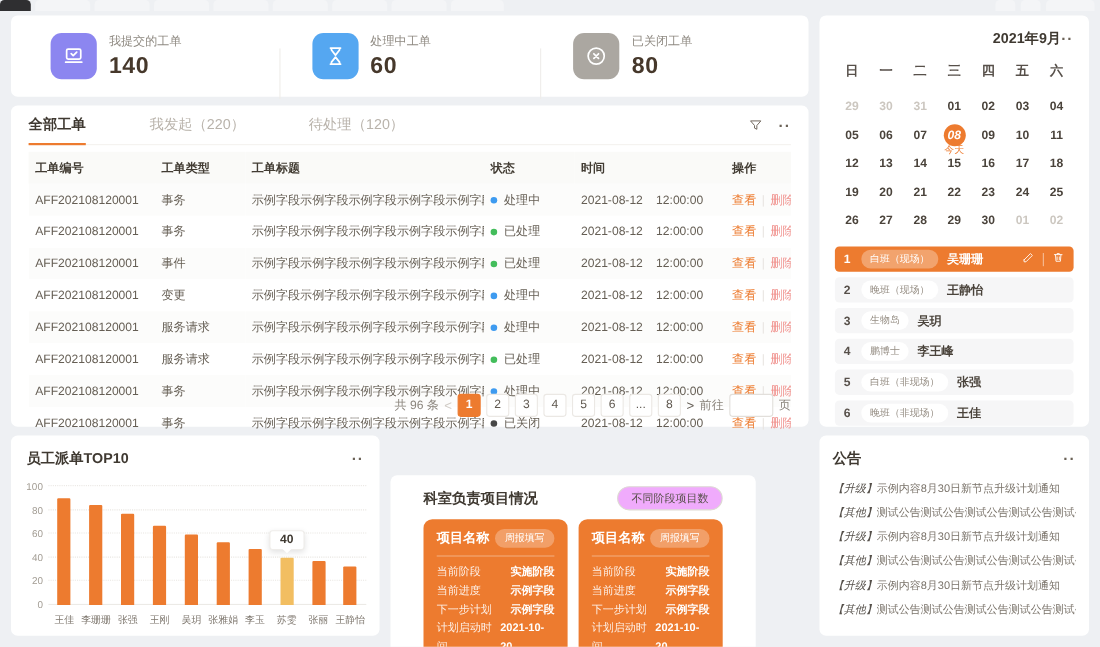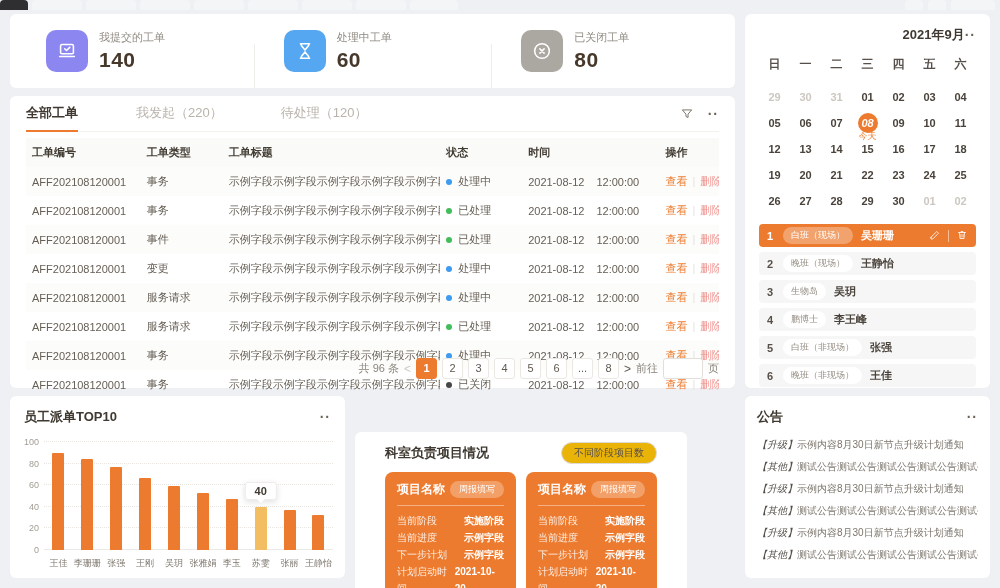--- a/index.html
+++ b/index.html
@@ -88,21 +88,21 @@
   .bar-slot { position:relative; width:10%; display:flex; justify-content:center; align-items:flex-end; height:100%; }
   .bar { width:12px; background:#ED7B2F; border-radius:1px 1px 0 0; }
   .bar.hl { background:#F2BE61; }
   .xlabels { position:absolute; left:34px; right:12px; bottom:8px; display:flex; justify-content:space-around; }
   .xlabel { width:10%; text-align:center; font-size:9px; color:#7d766d; white-space:nowrap; }
   .bar-tip { position:absolute; left:50%; transform:translateX(-50%); background:#fff; border:1px solid #efedea; box-shadow:0 2px 6px rgba(0,0,0,.12); border-radius:3px; padding:2px 9px; font-size:11px; font-weight:700; color:#3f3931; }
   .bar-tip::after { content:""; position:absolute; left:50%; bottom:-4px; transform:translateX(-50%); border:4px solid transparent; border-top-color:#fff; border-bottom:none; }
 
   
   #projects-panel { left:355px; top:396px; width:332px; height:182px; padding:10px 30px;margin-top:36px; }
-  .proj-btn { font-size:10px; color:#57504a; border:1px solid #ddd9d4; border-radius:999px; padding:3px 12px; background:#eab308; cursor:pointer; }
+  .proj-btn { font-size:10px; color:#57504a; border:1px solid #ddd9d4; border-radius:999px; padding:3px 12px; background:#f0abfc; cursor:pointer; }
   .proj-cards { display:flex; gap:10px; margin-top:8px; }
   .proj-card { flex:1; background:#ED7B2F; border-radius:8px; padding:9px 12px 8px; color:#fff; }
   .pc-head { display:flex; align-items:center; justify-content:space-between; }
   .pc-name { font-size:12px; font-weight:700; }
   .pc-badge { background:rgba(255,255,255,.28); border-radius:999px; padding:2px 9px; font-size:9px; cursor:pointer; }
   .pc-div { border-top:1px solid rgba(255,255,255,.4); margin:7px 0 6px; }
   .pc-row { display:flex; justify-content:space-between; font-size:10px; line-height:17px; }
   .pc-label { color:rgba(255,255,255,.88); }
   .pc-val { font-weight:700; }
 

